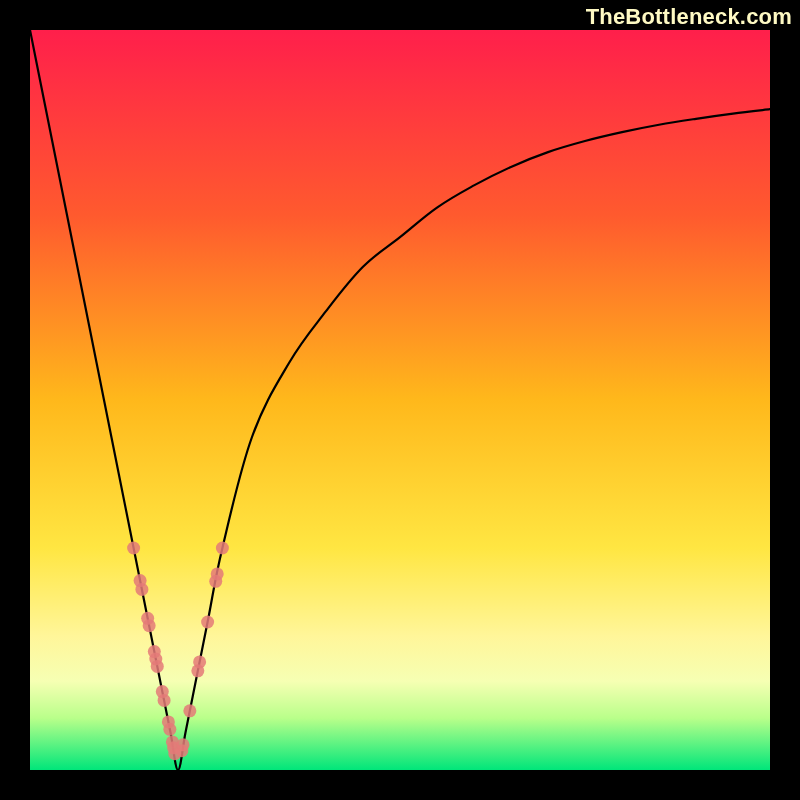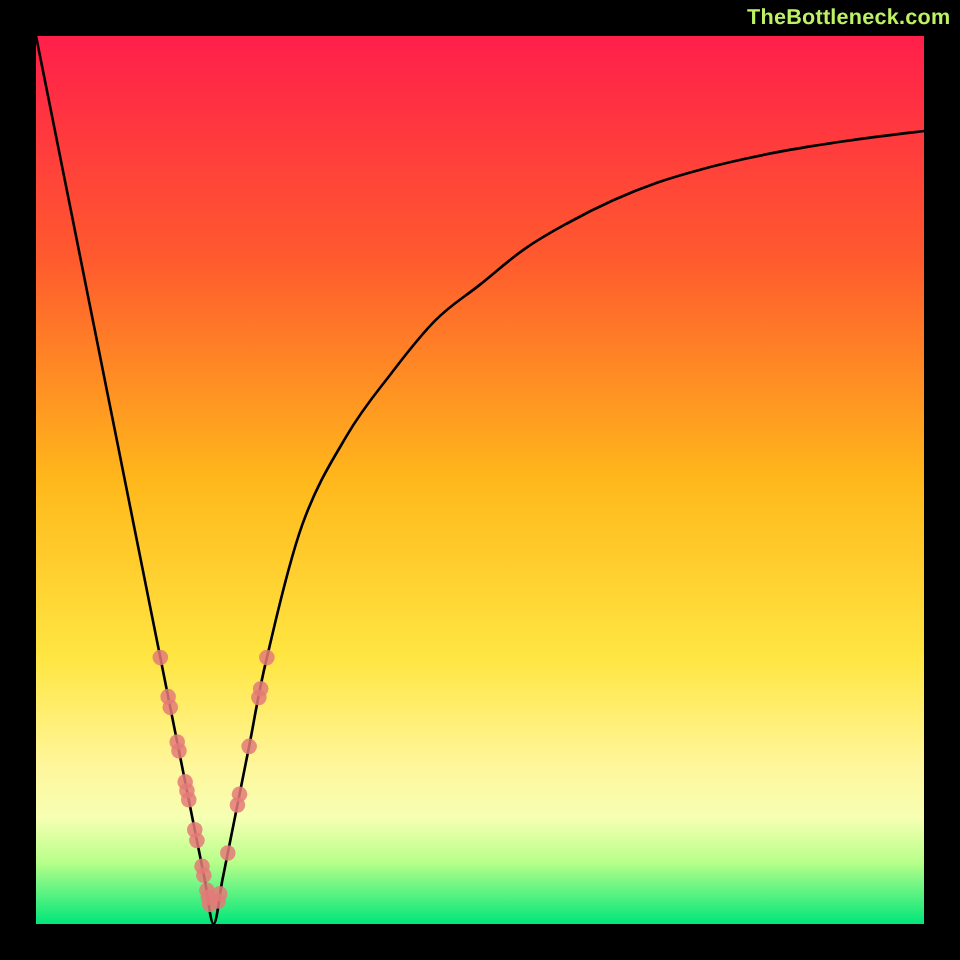--- a/index.html
+++ b/index.html
@@ -22,23 +22,23 @@
     left: 30px;
     top: 30px;
     width: 740px;
     height: 740px;
     overflow: hidden;
   }
   .watermark {
     position: absolute;
     top: 4px;
     right: 8px;
-    font-size: 18px;
+    font-size: 22px;
     font-weight: 600;
-    color: #bef264;
+    color: #fef9c3;
     letter-spacing: 0.2px;
     z-index: 10;
     user-select: none;
   }
   svg { display: block; }
 </style>
 </head>
 <body>
 
 <div class="frame">

